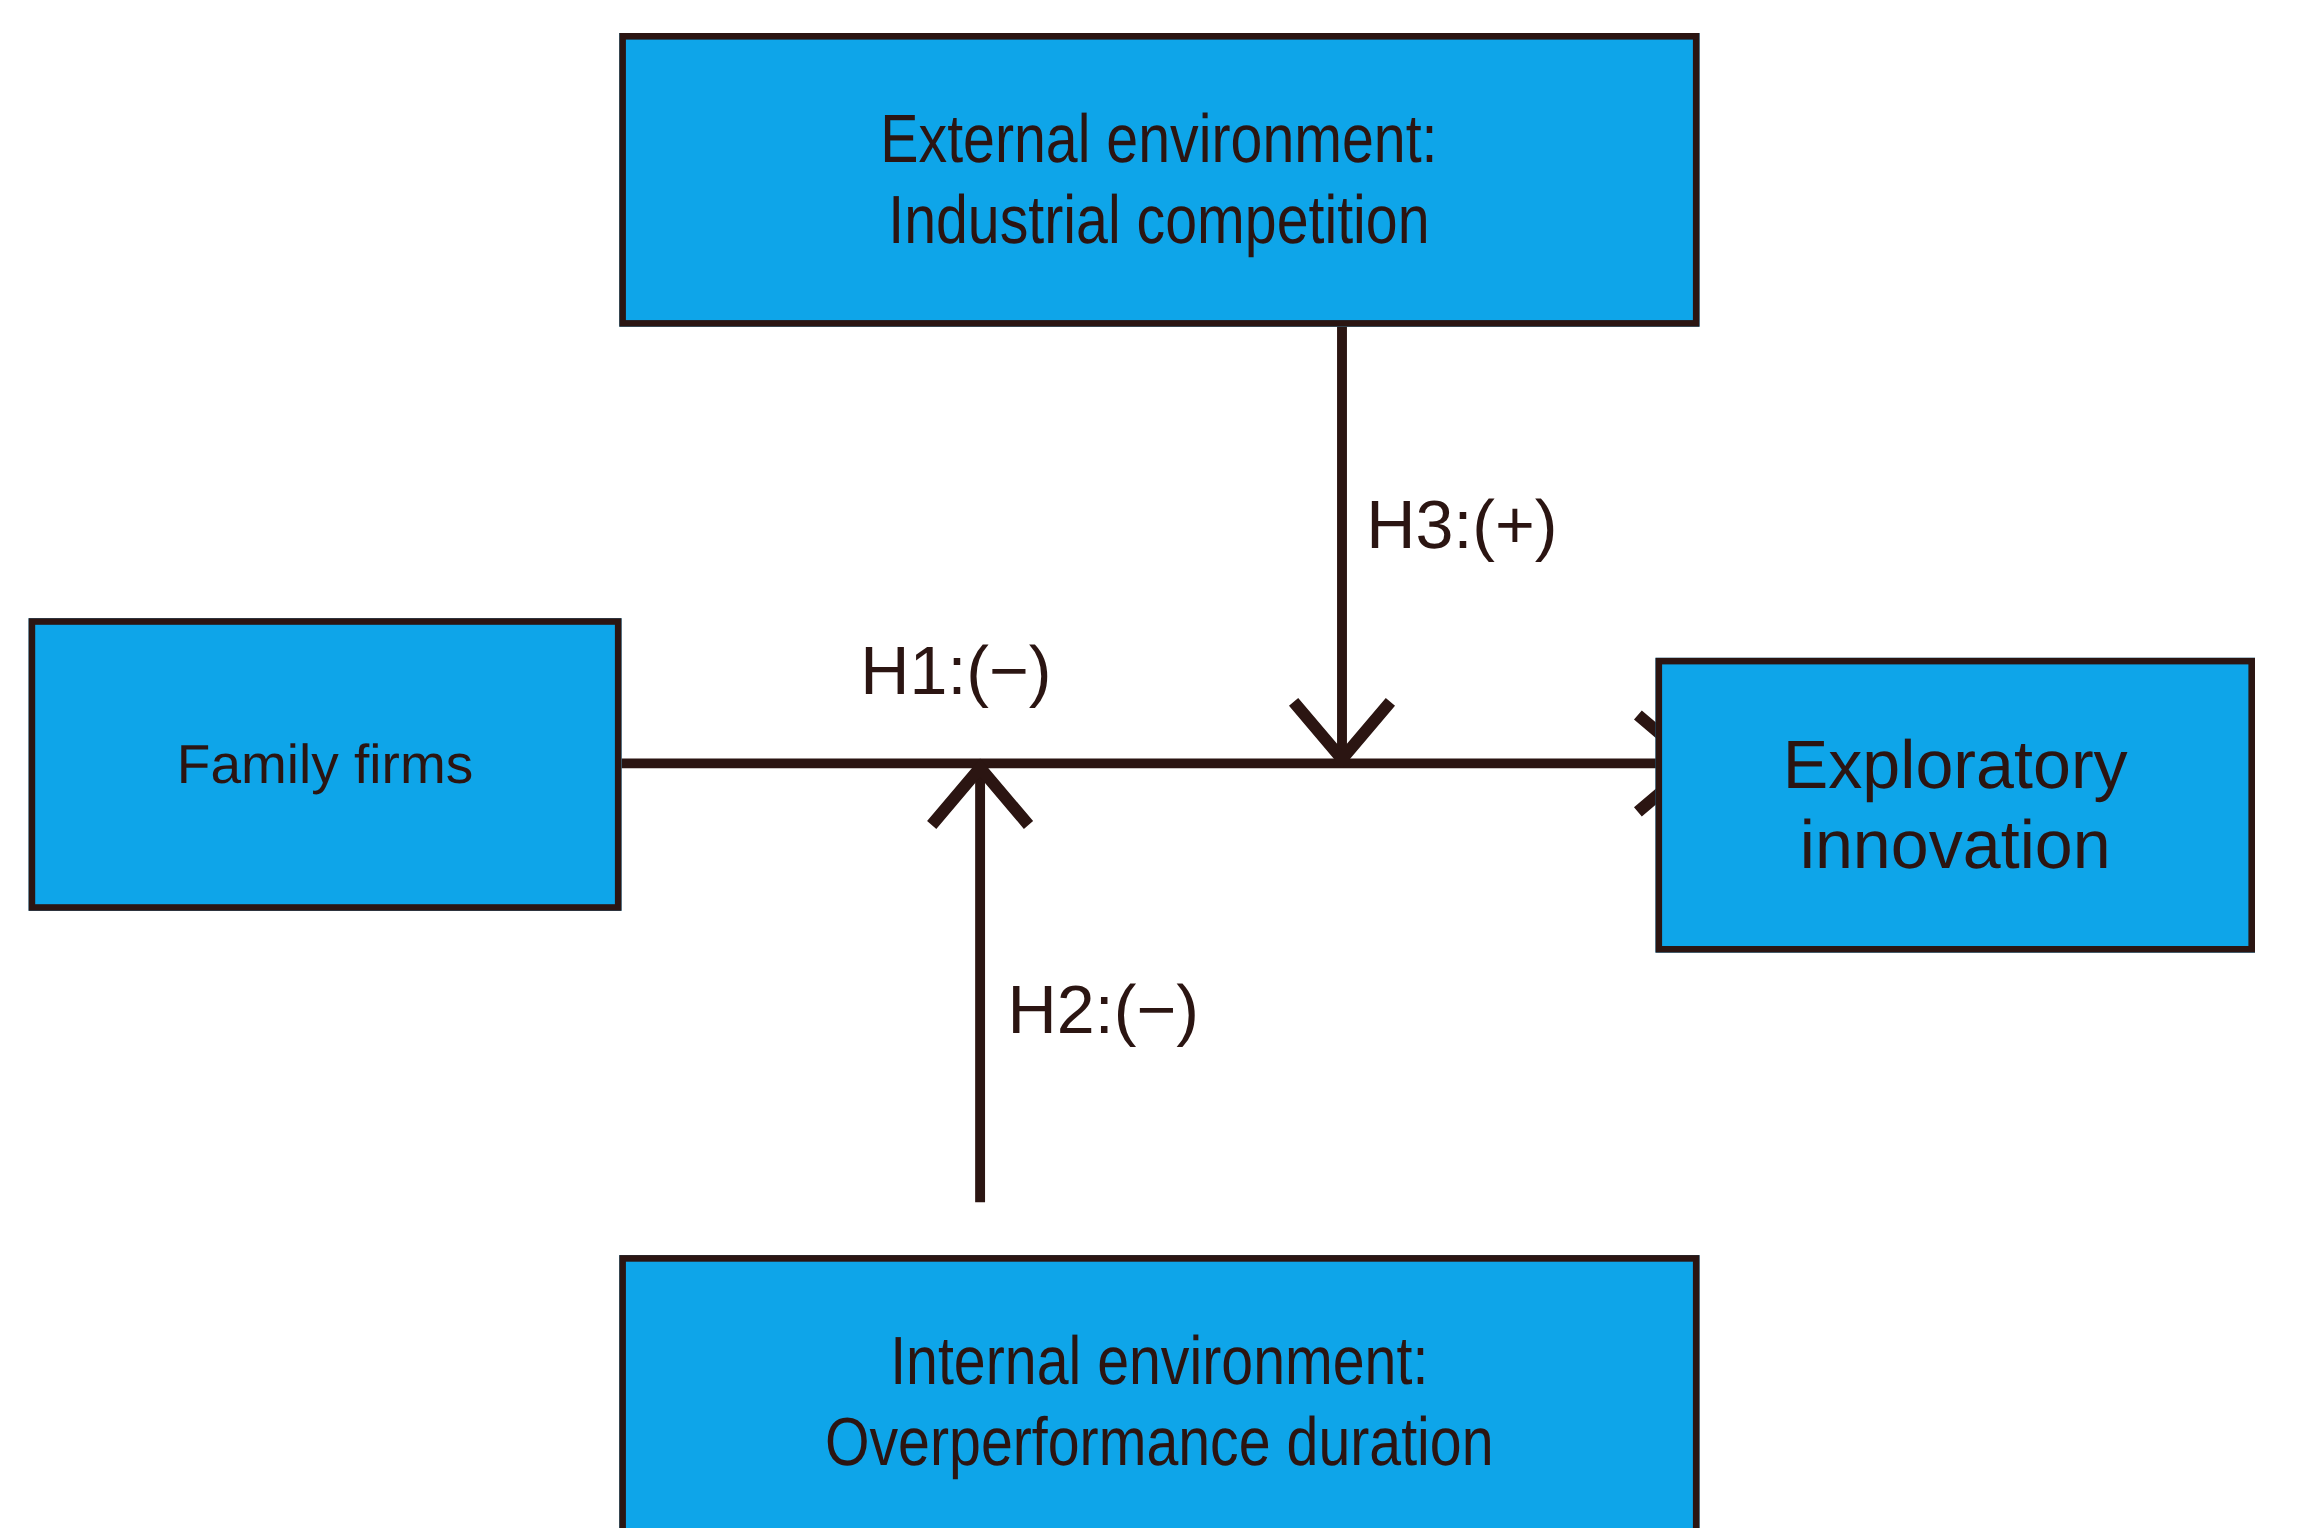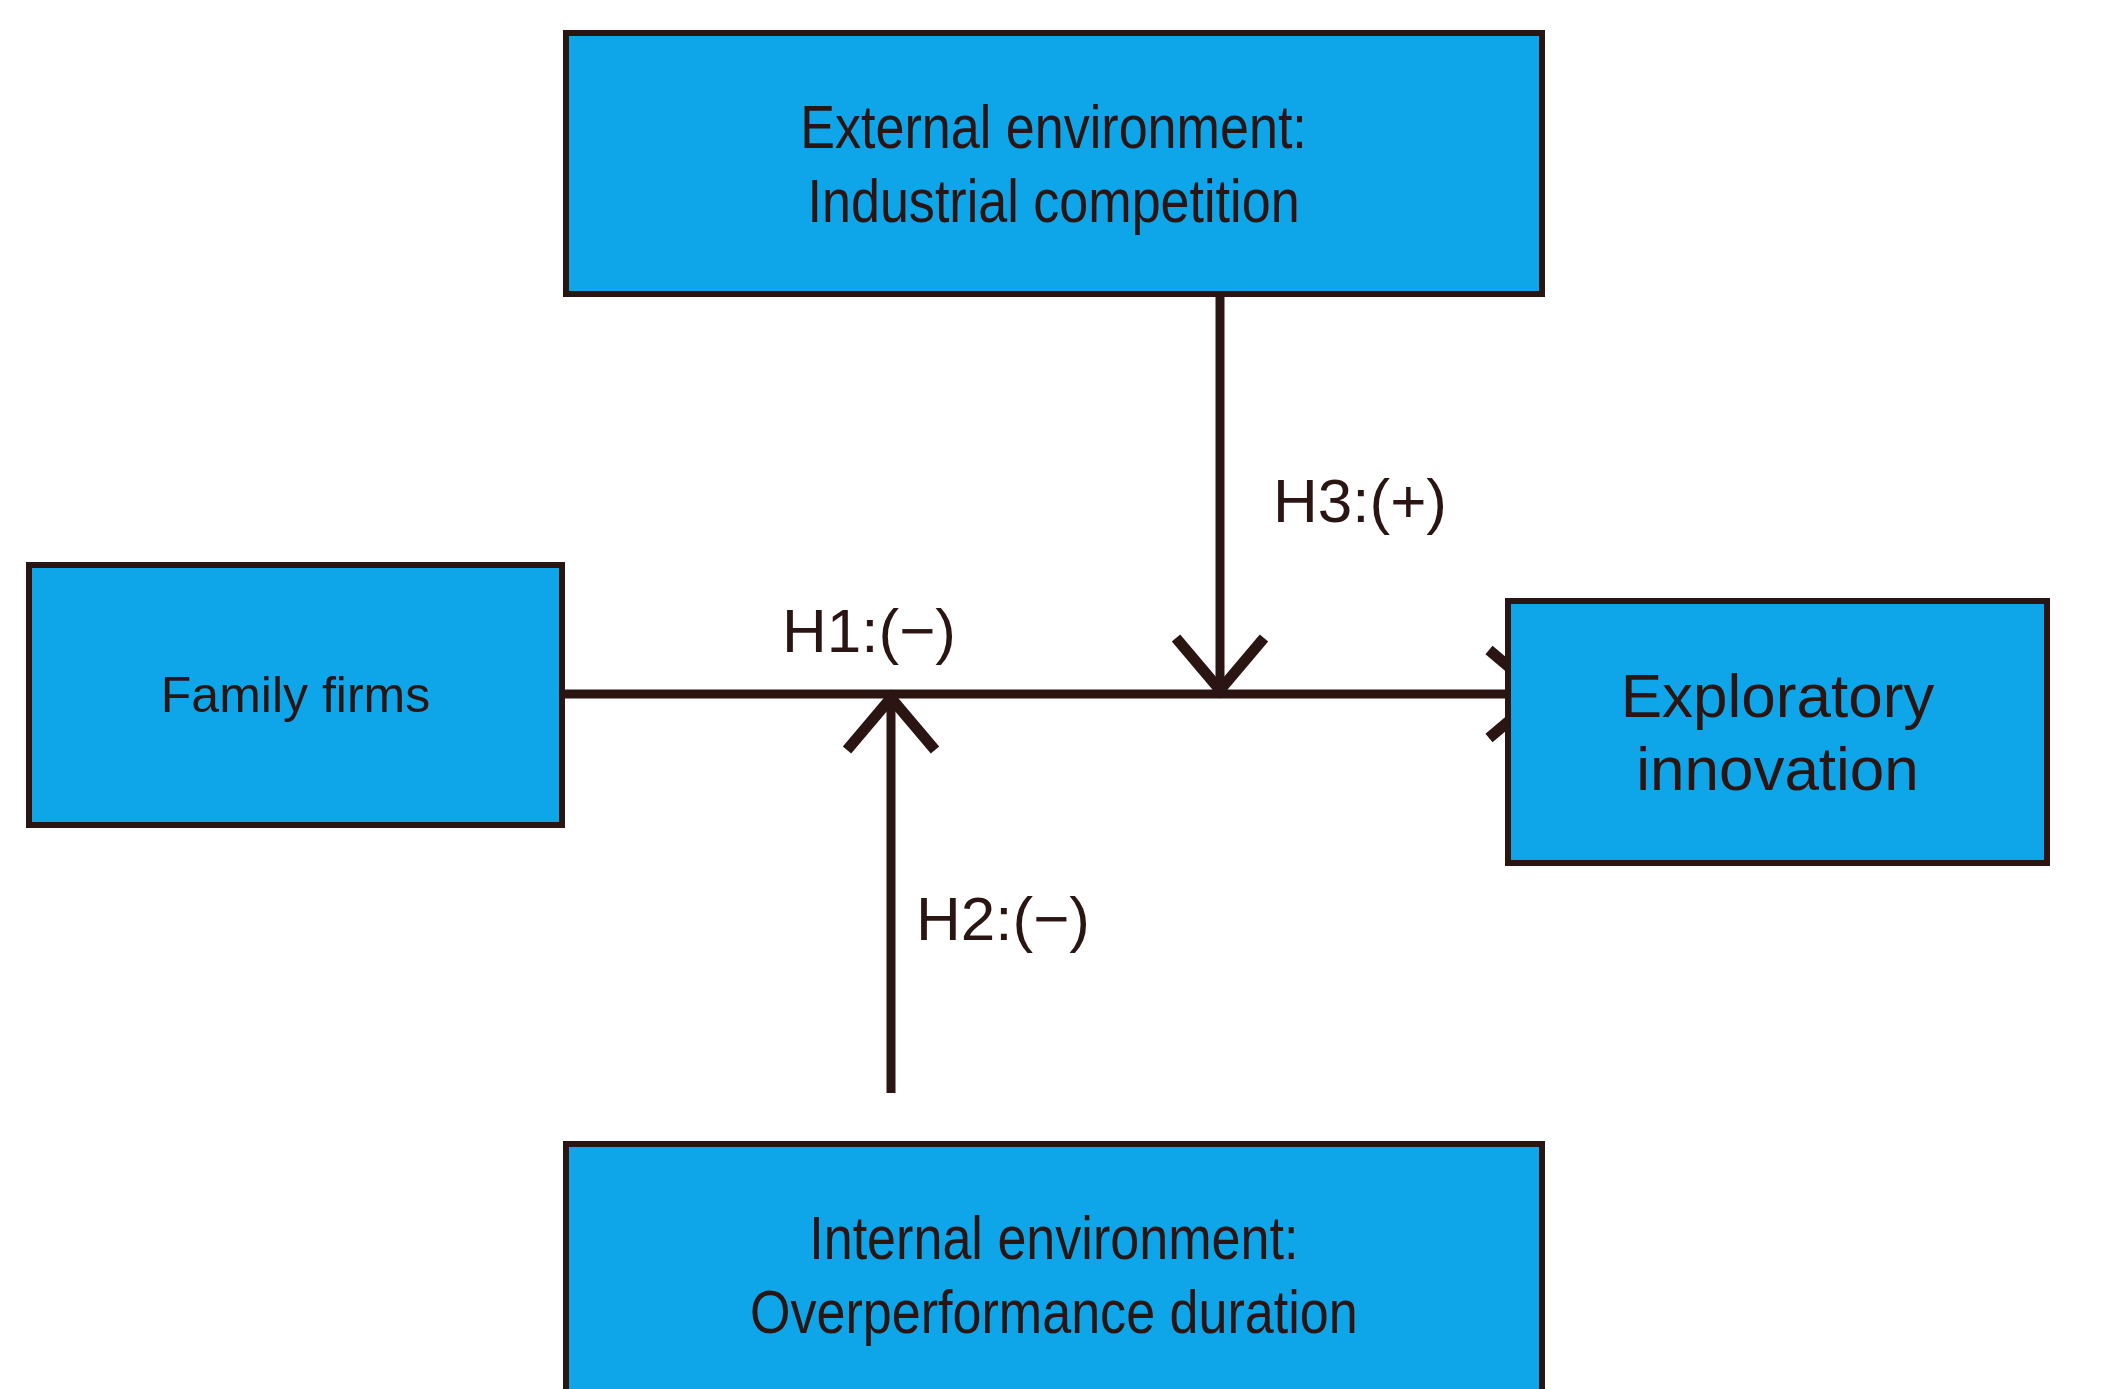--- a/index.html
+++ b/index.html
@@ -79,22 +79,22 @@
 
   
   .edge-label {
     position: absolute;
     color: #2b1512;
     font-size: 62px;
     line-height: 1;
     white-space: nowrap;
     z-index: 4;
   }
-  #label-h1 { left: 782px;  top: 600px; }
-  #label-h3 { left: 1242px; top: 470px; margin-left: 31px; }
+  #label-h1 { left: 782px;  top: 580px; }
+  #label-h3 { left: 1242px; top: 447px; }
   #label-h2 { left: 916px;  top: 888px; text-align: center; }
 </style>
 </head>
 <body>
 
 <div id="canvas">
 
   <svg id="connectors" viewBox="0 0 2103 1389" xmlns="http://www.w3.org/2000/svg">
 
     <g>

